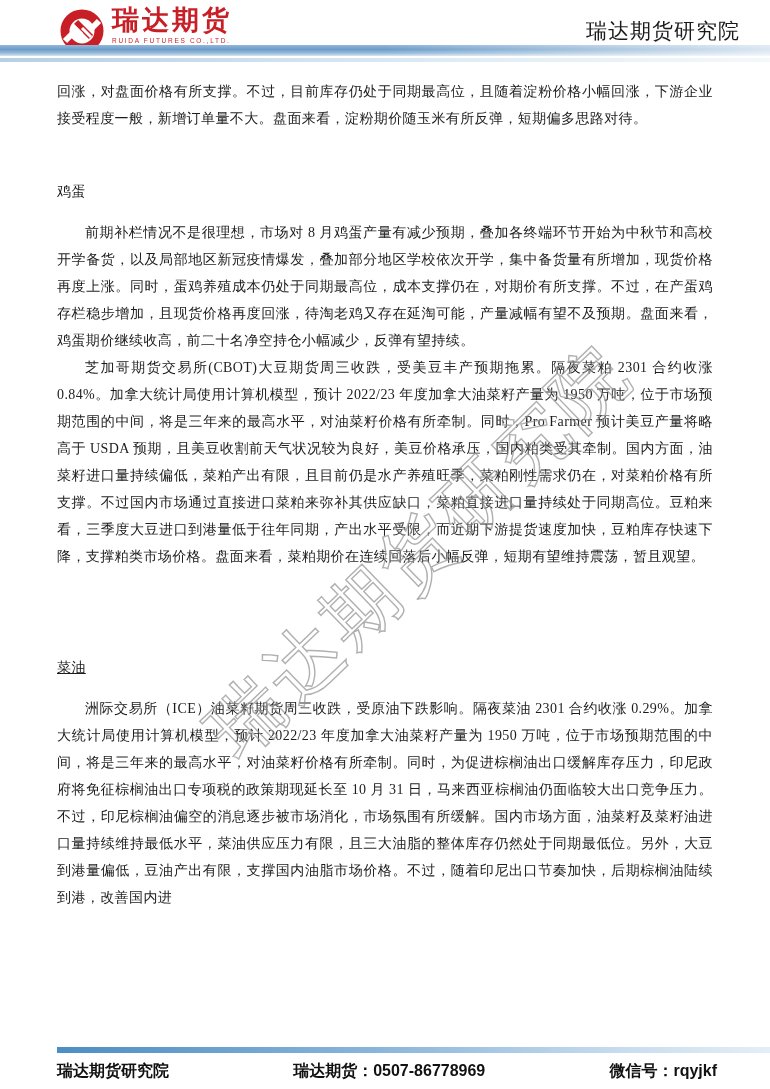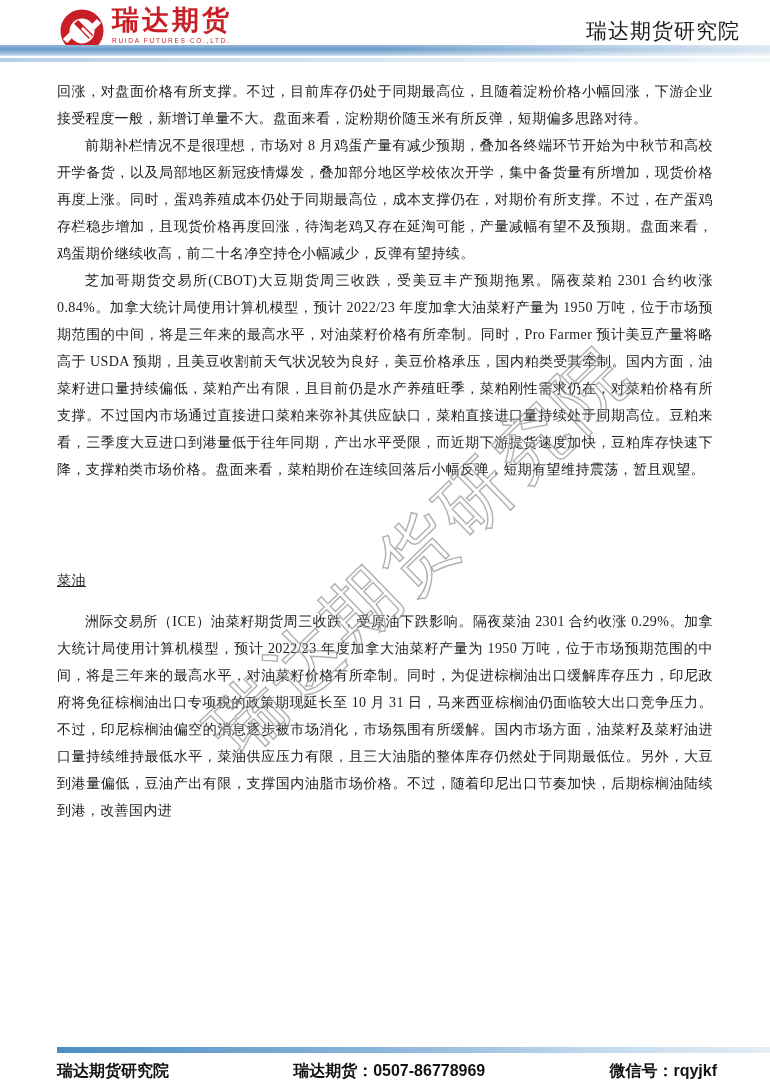--- a/index.html
+++ b/index.html
@@ -156,20 +156,21 @@
   <div class="institute-title">瑞达期货研究院</div>
 
   <div class="header-rule">
     <div class="rule-main"></div>
     <div class="rule-sub"></div>
   </div>
 
   <main class="content">
     <p class="cont">回涨，对盘面价格有所支撑。不过，目前库存仍处于同期最高位，且随着淀粉价格小幅回涨，下游企业接受程度一般，新增订单量不大。盘面来看，淀粉期价随玉米有所反弹，短期偏多思路对待。</p>
 
+    <h2 class="sec">鸡蛋</h2>
     <p>前期补栏情况不是很理想，市场对 8 月鸡蛋产量有减少预期，叠加各终端环节开始为中秋节和高校开学备货，以及局部地区新冠疫情爆发，叠加部分地区学校依次开学，集中备货量有所增加，现货价格再度上涨。同时，蛋鸡养殖成本仍处于同期最高位，成本支撑仍在，对期价有所支撑。不过，在产蛋鸡存栏稳步增加，且现货价格再度回涨，待淘老鸡又存在延淘可能，产量减幅有望不及预期。盘面来看，鸡蛋期价继续收高，前二十名净空持仓小幅减少，反弹有望持续。</p>
 
     <p>芝加哥期货交易所(CBOT)大豆期货周三收跌，受美豆丰产预期拖累。隔夜菜粕 2301 合约收涨 0.84%。加拿大统计局使用计算机模型，预计 2022/23 年度加拿大油菜籽产量为 1950 万吨，位于市场预期范围的中间，将是三年来的最高水平，对油菜籽价格有所牵制。同时，Pro Farmer 预计美豆产量将略高于 USDA 预期，且美豆收割前天气状况较为良好，美豆价格承压，国内粕类受其牵制。国内方面，油菜籽进口量持续偏低，菜粕产出有限，且目前仍是水产养殖旺季，菜粕刚性需求仍在，对菜粕价格有所支撑。不过国内市场通过直接进口菜粕来弥补其供应缺口，菜粕直接进口量持续处于同期高位。豆粕来看，三季度大豆进口到港量低于往年同期，产出水平受限，而近期下游提货速度加快，豆粕库存快速下降，支撑粕类市场价格。盘面来看，菜粕期价在连续回落后小幅反弹，短期有望维持震荡，暂且观望。</p>
 
     <h2 class="sec sec-cy">菜油</h2>
     <p>洲际交易所（ICE）油菜籽期货周三收跌，受原油下跌影响。隔夜菜油 2301 合约收涨 0.29%。加拿大统计局使用计算机模型，预计 2022/23 年度加拿大油菜籽产量为 1950 万吨，位于市场预期范围的中间，将是三年来的最高水平，对油菜籽价格有所牵制。同时，为促进棕榈油出口缓解库存压力，印尼政府将免征棕榈油出口专项税的政策期现延长至 10 月 31 日，马来西亚棕榈油仍面临较大出口竞争压力。不过，印尼棕榈油偏空的消息逐步被市场消化，市场氛围有所缓解。国内市场方面，油菜籽及菜籽油进口量持续维持最低水平，菜油供应压力有限，且三大油脂的整体库存仍然处于同期最低位。另外，大豆到港量偏低，豆油产出有限，支撑国内油脂市场价格。不过，随着印尼出口节奏加快，后期棕榈油陆续到港，改善国内进</p>
   </main>
 
   <div class="watermark">瑞达期货研究院</div>
 

